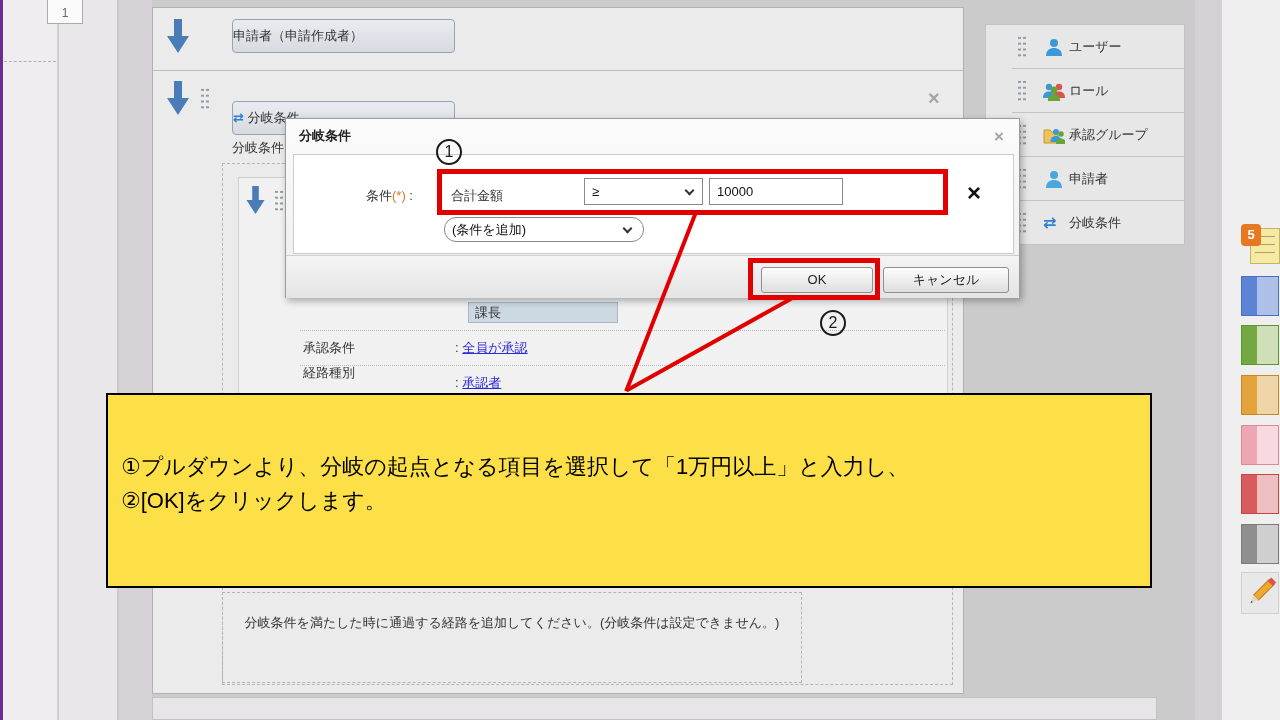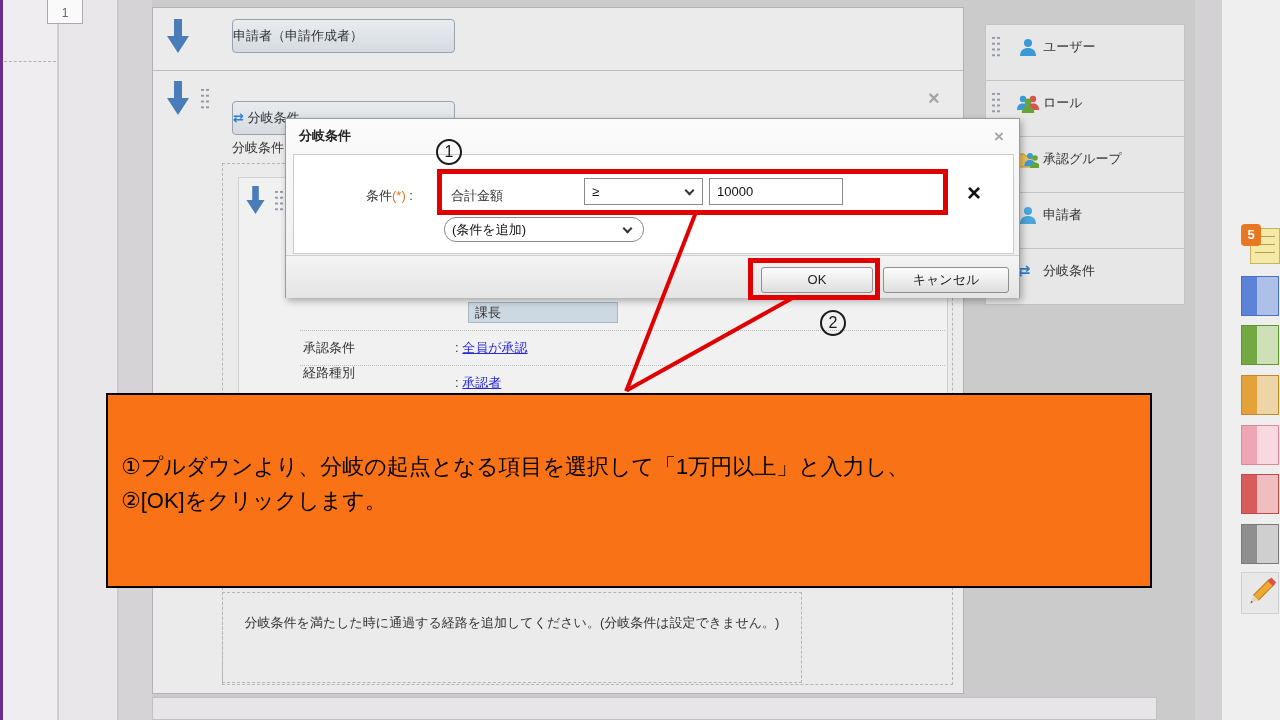--- a/index.html
+++ b/index.html
@@ -24,42 +24,42 @@
   .dashed-box { border:1px dashed #b5b5b5; }
   .inner-panel { left:238px; top:177px; width:710px; height:411px; background:#f1f1f1; border:1px solid #cfcfcf; }
   .dotted-sep { border-top:1px dotted #bcbcbc; }
   .lnk { color:#2b2bd4; text-decoration:underline; }
   .kacho { left:468px; top:302px; width:150px; height:21px; background:#ccd8e2; border:1px solid #a5b8c6; line-height:19px; padding-left:6px; }
   .hint-box { left:222px; top:592px; width:580px; height:91px; text-align:center; padding-top:21px; color:#333; }
   .bottom-strip { left:152px; top:697px; width:1005px; height:23px; background:#e7e5e7; border:1px solid #c2c0c2; }
 
   
   .sidebar { left:985px; top:24px; width:200px; background:#e7e7e7; border:1px solid #c3c3c3; border-bottom:none; z-index:2; }
-  .side-row { position:relative; height:56px; border-bottom:1px solid #c3c3c3; line-height:43px; }
+  .side-row { position:relative; height:44px; border-bottom:1px solid #c3c3c3; line-height:43px;margin-left:26px; }
   .side-row .dots { position:absolute; left:5px; top:10px; }
   .side-ico { position:absolute; left:31px; top:12px; width:22px; height:20px; }
   .side-lbl { position:absolute; left:57px; top:0; }
 
   
   .dialog { left:285px; top:118px; width:735px; height:180px; background:linear-gradient(#fbfbfb,#ededed); border:1px solid #9b9b9b; box-shadow:2px 3px 7px rgba(0,0,0,.3); z-index:20; }
   .dlg-title { left:13px; top:8px; font-weight:bold; color:#222; }
   .dlg-close { left:708px; top:10px; }
   .dlg-content { left:7px; top:35px; width:721px; height:100px; background:#fff; border:1px solid #ccc; }
   .req { color:#e0761f; }
   .selbox { background:#fff; border:1px solid #8a8a8a; line-height:25px; padding-left:7px; color:#111; }
   .chev { position:absolute; width:7px; height:7px; border-right:2px solid #333; border-bottom:2px solid #333; transform:rotate(45deg); }
   .txtinput { background:#fff; border:1px solid #8a8a8a; padding-left:7px; font:13px "Liberation Sans","DejaVu Sans",sans-serif; color:#111; }
   .dlg-footer { left:0px; top:136px; width:733px; height:43px; background:linear-gradient(#f4f4f4,#e4e4e4); border-top:1px solid #cfcfcf; }
   .pbtn { height:26px; background:linear-gradient(#fdfdfd,#dedede); border:1px solid #8f8f8f; border-radius:3px; text-align:center; line-height:24px; color:#222; }
 
   
   .red-rect { border:5px solid #e10000; z-index:25; }
   .red-line { height:4px; background:#e10000; transform-origin:0 0; z-index:22; }
   .callout { width:26px; height:26px; border:2px solid #1a1a1a; border-radius:50%; text-align:center; line-height:22px; font-size:16px; color:#1a1a1a; z-index:30; background:transparent; }
-  .note-box { left:106px; top:393px; width:1046px; height:195px; background:#f97316; border:2px solid #000; z-index:40; padding:55px 10px 0 13px; font-size:22px; line-height:34px; color:#000; }
+  .note-box { left:106px; top:393px; width:1046px; height:195px; background:#fde047; border:2px solid #000; z-index:40; padding:55px 10px 0 13px; font-size:22px; line-height:34px; color:#000; }
 
   
   .right-col { left:1195px; top:0; width:27px; height:720px; background:#d3d1d3; }
   .right-strip { left:1222px; top:0; width:58px; height:720px; background:#efefef; }
   .chip { left:1241px; width:38px; height:40px; border:1px solid; }
   .chip .half { position:absolute; left:0; top:0; width:15px; height:100%; }
   .pencil-box { left:1241px; top:572px; width:38px; height:42px; background:#e8e8e8; border:1px solid #d0d0d0; }
   .badge5 { left:1241px; top:224px; width:20px; height:22px; background:#e87722; border-radius:4px; color:#fff; font-weight:bold; text-align:center; line-height:22px; z-index:8; }
   .note-ico { left:1250px; top:228px; width:30px; height:36px; background:#f5e9a8; border:1px solid #c9b35a; z-index:7; }
   .note-ico i { display:block; height:0; border-top:1px solid #b5a050; margin:7px 4px 0 4px; }

